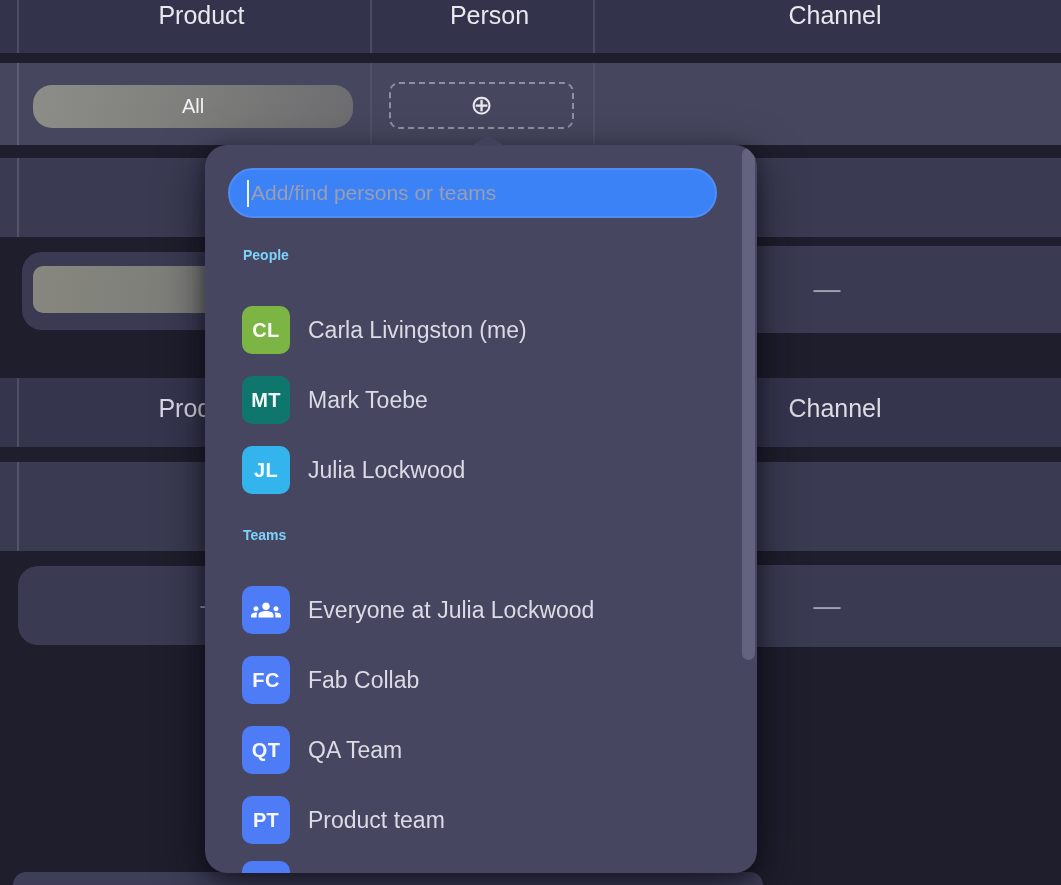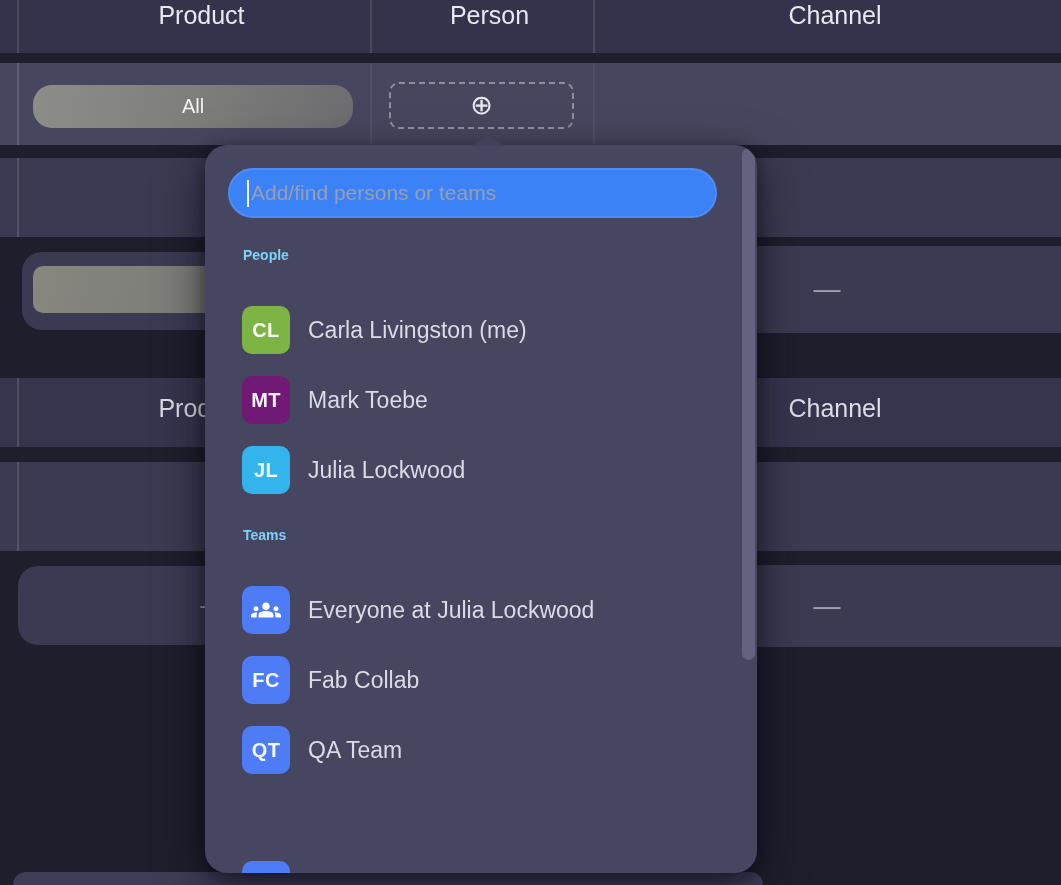--- a/index.html
+++ b/index.html
@@ -98,21 +98,21 @@
     position:absolute; left:37px; right:30px; height:48px;
     display:flex; align-items:center; cursor:pointer;
   }
   .avatar {
     width:48px; height:48px; border-radius:10px; flex:0 0 48px;
     display:flex; align-items:center; justify-content:center;
     color:rgba(255,255,255,.95); font-size:20px; font-weight:bold;
     letter-spacing:.3px;
   }
   .av-green { background:#7cb543; }
-  .av-peri  { background:#701a75; }
+  .av-peri  { background:#0f766e; }
   .av-sky   { background:#33b4ed; }
   .av-blue  { background:#4e7cf7; }
   .pick-name { margin-left:18px; font-size:23px; color:#dadbe4; white-space:nowrap; }
   .partial-avatar {
     position:absolute; left:37px; top:716px; width:48px; height:48px;
     border-radius:10px; background:#4e7cf7;
   }
   .scroll-thumb {
     position:absolute; left:537px; top:3px; width:13px; height:512px;
     border-radius:7px; background:#63637f; cursor:pointer;
@@ -219,20 +219,24 @@
         <span class="pick-name">Everyone at Julia Lockwood</span>
       </div>
       <div class="pick-item" style="top:511px;">
         <div class="avatar av-blue">FC</div>
         <span class="pick-name">Fab Collab</span>
       </div>
       <div class="pick-item" style="top:581px;">
         <div class="avatar av-blue">QT</div>
         <span class="pick-name">QA Team</span>
       </div>
+      <div class="pick-item" style="top:651px;">
+        <div class="avatar av-blue">PT</div>
+        <span class="pick-name">Product team</span>
+      </div>
 
       <div class="partial-avatar"></div>
 
       <div class="scroll-thumb"></div>
     </div>
   </div>
 
 </div>
 
 </body></html>

